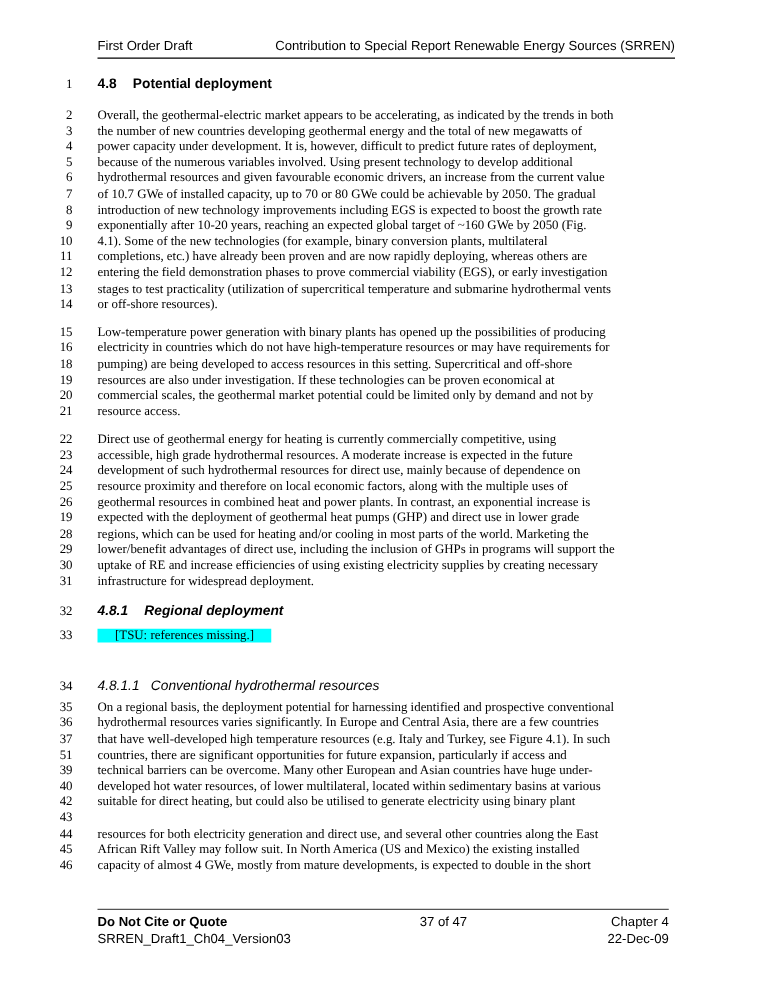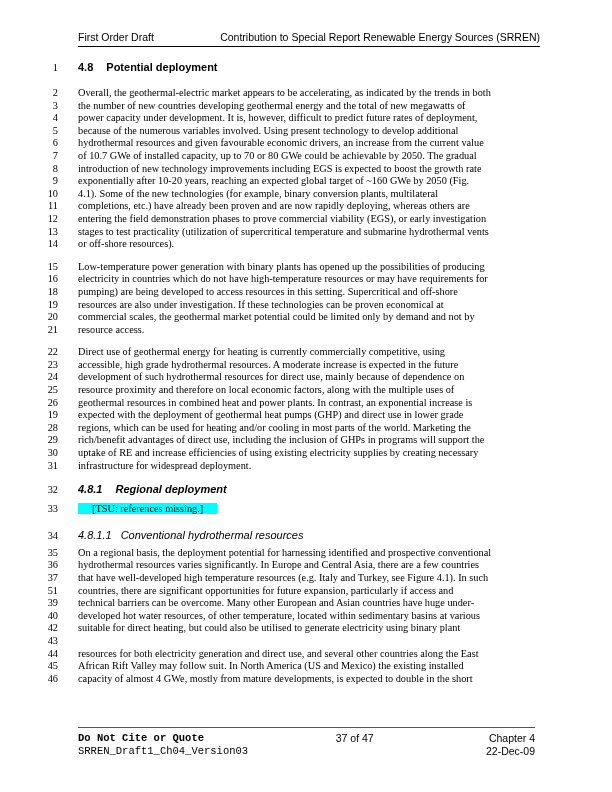--- a/index.html
+++ b/index.html
@@ -58,36 +58,36 @@
   }
   .heading-row .lnum { font-family: "Liberation Serif", serif; font-weight: normal; font-style: normal; }
   .h-level-1 .ltext { font-weight: bold; text-align: right; }
   .h-level-2 .ltext { font-weight: bold; font-style: italic; }
   .h-level-3 .ltext { font-style: italic; }
   .h-label { display: inline-block; margin-right: 13px; }
   .h-level-3 .h-label { margin-right: 9px; }
   .block-h1 { margin-bottom: 12px; }
   .block-h2 { margin-bottom: 6px; }
   .block-h3 { margin-bottom: 4px; }
-  .note-row { margin-bottom: 12px; }
+  .note-row { margin-bottom: 26px; }
   .note-text { padding: 0 14px; }
   
   .footer {
     position: absolute;
     left: 78px;
     top: 727px;
     width: 457px;
     border-top: 1.2px solid #555;
     padding-top: 4px;
     font-family: "Liberation Sans", sans-serif;
     font-size: 10.5px;
     line-height: 13px;
   }
   .footer-row { display: flex; }
-  .footer-row .f-left { flex: 1.2; text-align: left; font-family: Liberation Mono, monospace; }
+  .footer-row .f-left { flex: 1.2; text-align: left; }
   .footer-row .f-center { flex: 1; text-align: right; }
   .footer-row .f-right { flex: 1.2; text-align: right; }
   .f-bold { font-weight: bold; }
 </style>
 </head>
 <body>
 
 <div class="page">
 
   <div class="header">
@@ -206,21 +206,21 @@
         <div class="line">
     <span class="lnum">19</span>
     <span class="ltext">expected with the deployment of geothermal heat pumps (GHP) and direct use in lower grade</span>
   </div>
         <div class="line">
     <span class="lnum">28</span>
     <span class="ltext">regions, which can be used for heating and/or cooling in most parts of the world. Marketing the</span>
   </div>
         <div class="line">
     <span class="lnum">29</span>
-    <span class="ltext">rich/benefit advantages of direct use, including the inclusion of GHPs in programs will support the</span>
+    <span class="ltext">lower/benefit advantages of direct use, including the inclusion of GHPs in programs will support the</span>
   </div>
         <div class="line">
     <span class="lnum">30</span>
     <span class="ltext">uptake of RE and increase efficiencies of using existing electricity supplies by creating necessary</span>
   </div>
         <div class="line">
     <span class="lnum">31</span>
     <span class="ltext">infrastructure for widespread deployment.</span>
   </div>
       </div>
@@ -256,21 +256,21 @@
         <div class="line">
     <span class="lnum">51</span>
     <span class="ltext">countries, there are significant opportunities for future expansion, particularly if access and</span>
   </div>
         <div class="line">
     <span class="lnum">39</span>
     <span class="ltext">technical barriers can be overcome. Many other European and Asian countries have huge under-</span>
   </div>
         <div class="line">
     <span class="lnum">40</span>
-    <span class="ltext">developed hot water resources, of other temperature, located within sedimentary basins at various</span>
+    <span class="ltext">developed hot water resources, of lower multilateral, located within sedimentary basins at various</span>
   </div>
         <div class="line">
     <span class="lnum">42</span>
     <span class="ltext">suitable for direct heating, but could also be utilised to generate electricity using binary plant</span>
   </div>
         <div class="line">
     <span class="lnum">43</span>
   </div>
         <div class="line">
     <span class="lnum">44</span>

